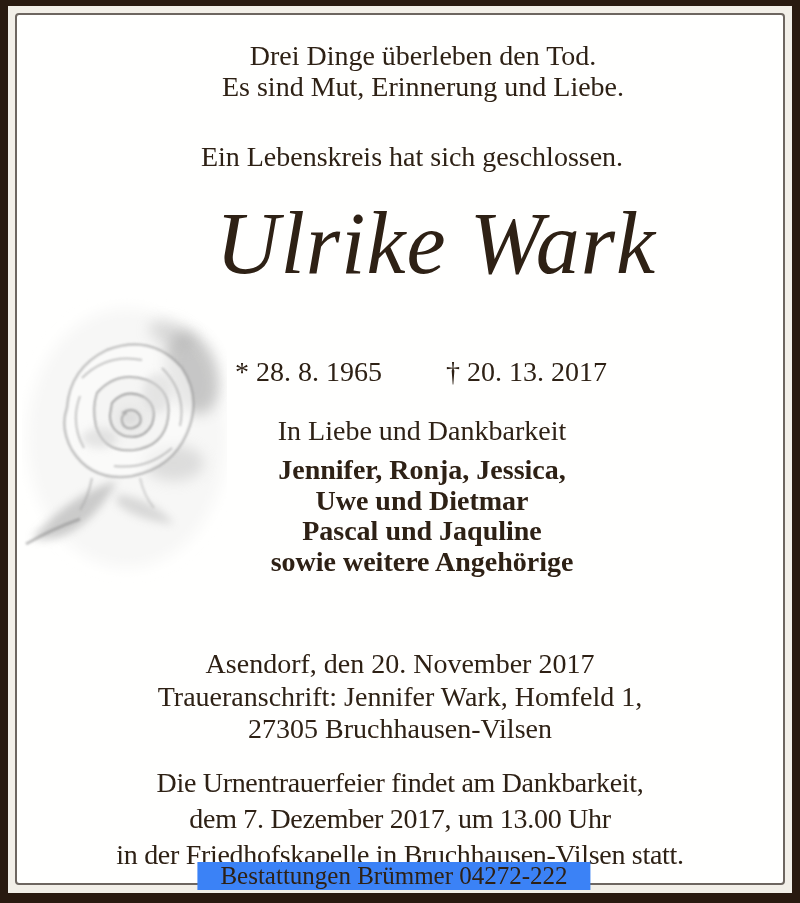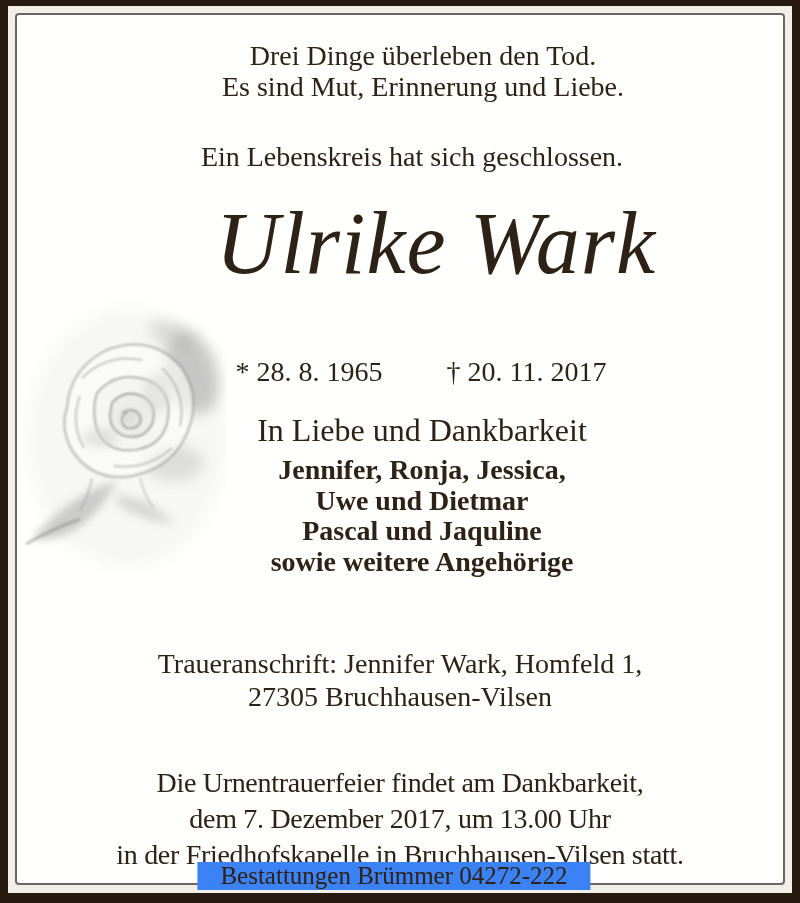--- a/index.html
+++ b/index.html
@@ -31,21 +31,21 @@
     font-style: italic; letter-spacing: 1px;
     padding-left: 72px; box-sizing: border-box;
     font-family: "Liberation Serif", serif;
   }
   .dates {
     top: 313px; font-size: 28px; line-height: 30px;
     display: flex; justify-content: center; gap: 64px;
     padding-left: 42px; box-sizing: border-box; margin-top: 44px;
   }
   .mourning { top: 415px; padding-left: 44px; box-sizing: border-box; }
-  .mourning-intro { font-size: 32px; line-height: 31px; margin-bottom: 9px; }
+  .mourning-intro { font-size: 28px; line-height: 31px; margin-bottom: 9px; }
   .mourner-line   { font-size: 28px; font-weight: bold; line-height: 30.5px; }
   .place-address  { top: 648px; font-size: 28px; line-height: 32.5px; }
   .funeral        { top: 765px; font-size: 28px; line-height: 36px; letter-spacing: -0.3px; }
   .undertaker {
     position: absolute; top: 862px; left: 50%;
     transform: translateX(-50%) translateX(-6px);
     font-size: 25px; line-height: 28px;
     background: #3b82f6; padding: 0 23px;
     white-space: nowrap; z-index: 3;
   }
@@ -64,21 +64,21 @@
     <div>Drei Dinge überleben den Tod.</div>
     <div>Es sind Mut, Erinnerung und Liebe.</div>
   </div>
 
   <div class="tblock opening">Ein Lebenskreis hat sich geschlossen.</div>
 
   <div class="tblock deceased-name">Ulrike Wark</div>
 
   <div class="tblock dates">
     <span>* 28. 8. 1965</span>
-    <span>† 20. 11. 2017</span>
+    <span>† 20. 13. 2017</span>
   </div>
 
   <svg class="rose" viewBox="0 0 205 295" xmlns="http://www.w3.org/2000/svg" aria-hidden="true">
     <defs>
       <filter id="b1" x="-30%" y="-30%" width="160%" height="160%">
           <feGaussianBlur stdDeviation="1.1"></feGaussianBlur>
         </filter>
       <filter id="b4" x="-50%" y="-50%" width="200%" height="200%">
           <feGaussianBlur stdDeviation="4"></feGaussianBlur>
         </filter>
@@ -110,20 +110,21 @@
 
   <div class="tblock mourning">
     <div class="mourning-intro">In Liebe und Dankbarkeit</div>
     <div class="mourner-line">Jennifer, Ronja, Jessica,</div>
     <div class="mourner-line">Uwe und Dietmar</div>
     <div class="mourner-line">Pascal und Jaquline</div>
     <div class="mourner-line">sowie weitere Angehörige</div>
   </div>
 
   <div class="tblock place-address">
+    <div>Asendorf, den 20. November 2017</div>
     <div>Traueranschrift: Jennifer Wark, Homfeld 1,</div>
     <div>27305 Bruchhausen-Vilsen</div>
   </div>
 
   <div class="tblock funeral">
     <div>Die Urnentrauerfeier findet am Dankbarkeit,</div>
     <div>dem 7. Dezember 2017, um 13.00 Uhr</div>
     <div>in der Friedhofskapelle in Bruchhausen-Vilsen statt.</div>
   </div>
 

